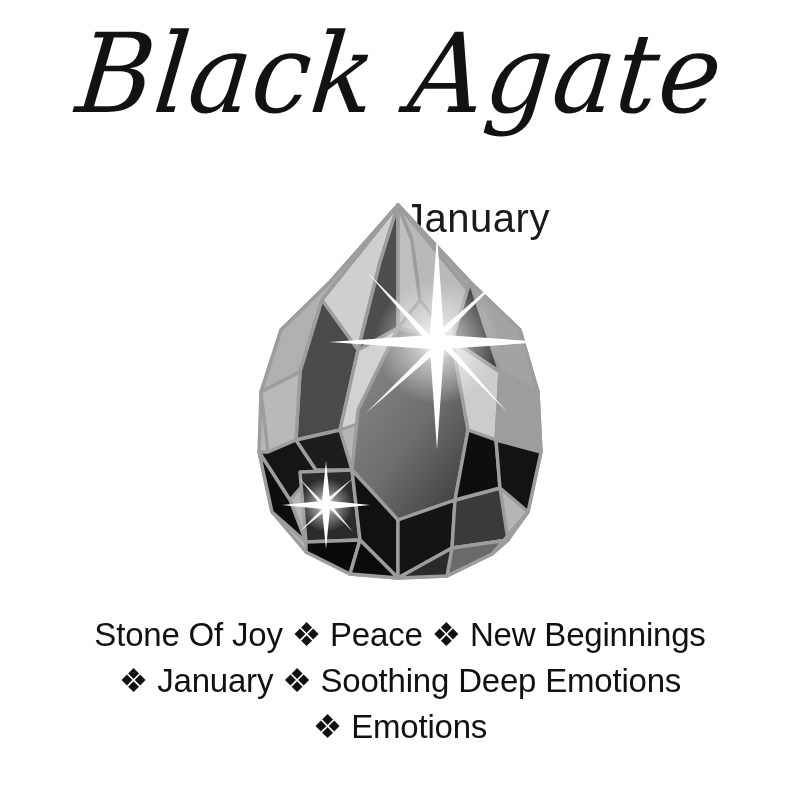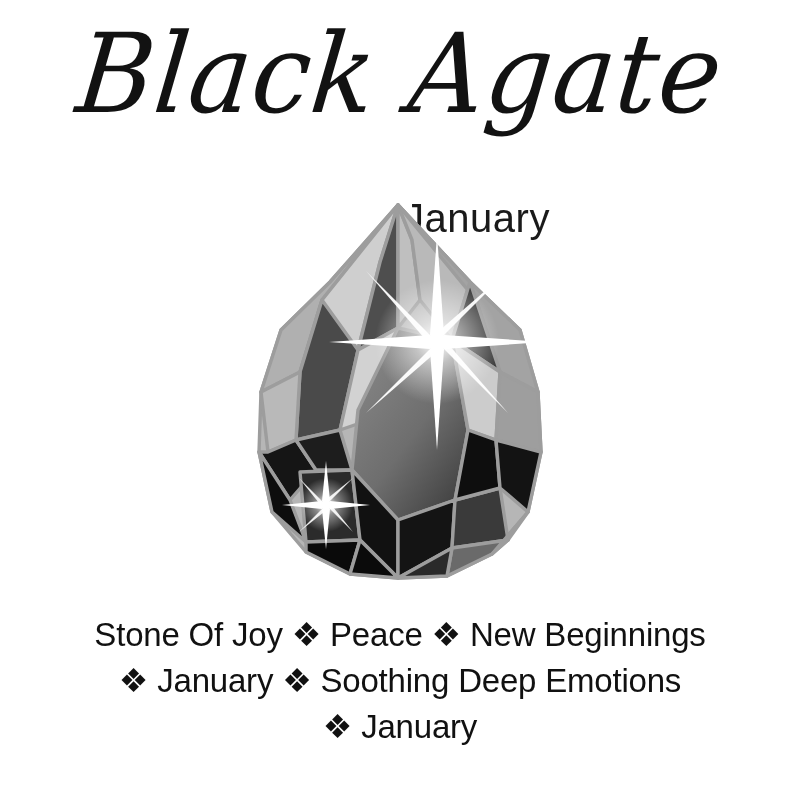--- a/index.html
+++ b/index.html
@@ -196,16 +196,16 @@
           <path d="M299,532 L323,508 L326,505 L329,508 Z" opacity="0.9"></path>
         </g>
         <circle cx="326" cy="505" r="4.5" fill="#ffffff"></circle>
       </g>
     </svg>
   </div>
 
   <div class="keywords">
     <div class="kw-line">Stone Of Joy ❖ Peace ❖ New Beginnings</div>
     <div class="kw-line">❖ January ❖ Soothing Deep Emotions</div>
-    <div class="kw-line">❖ January</div>
+    <div class="kw-line">❖ Emotions</div>
   </div>
 
 </div>
 
 </body></html>

